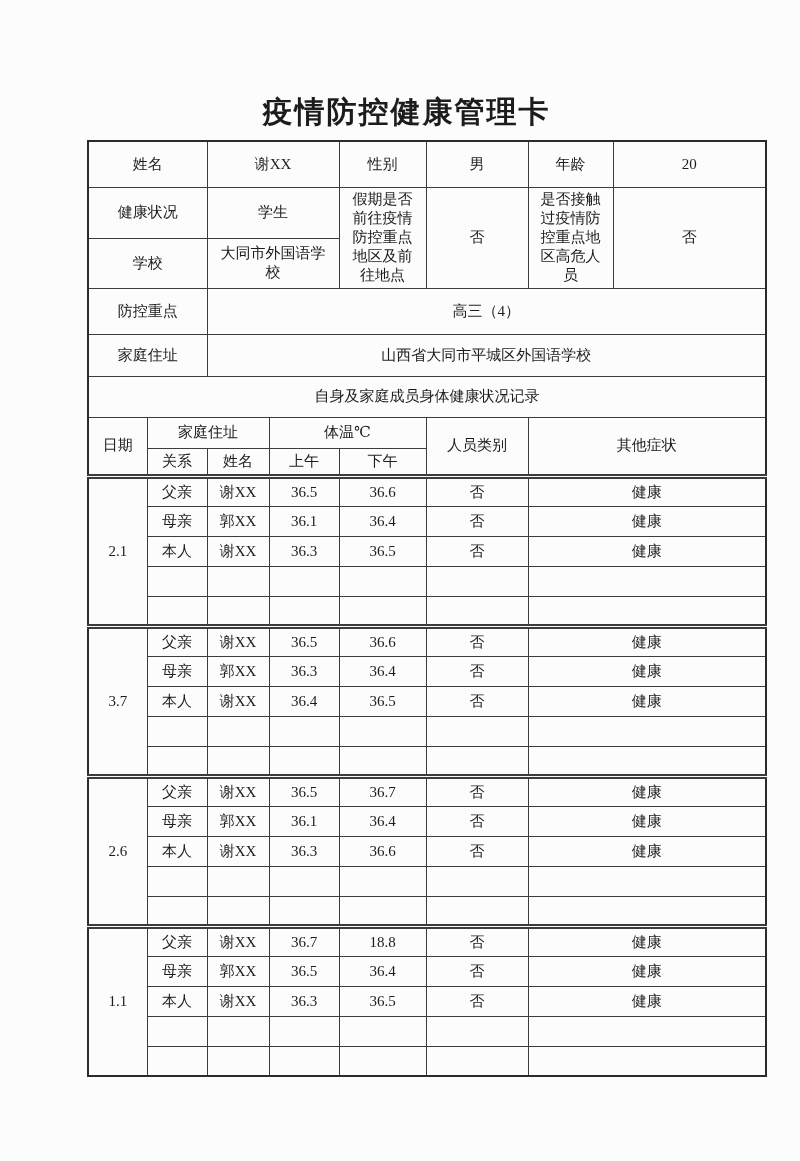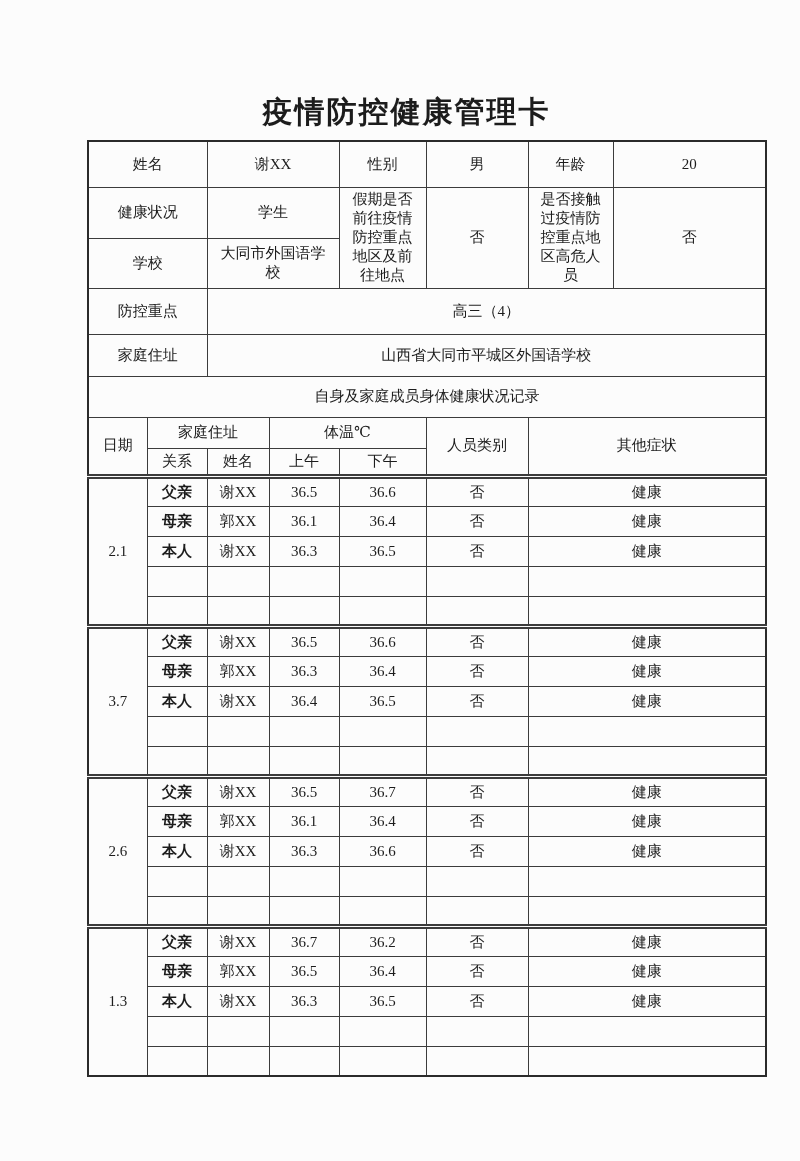--- a/index.html
+++ b/index.html
@@ -32,21 +32,21 @@
   .multiline{white-space:pre-line;font-size:14px;line-height:19px;}
   tr.r1{height:46px}
   tr.r2{height:51px}
   tr.r3{height:50px}
   tr.r4{height:46px}
   tr.r5{height:42px}
   tr.r6{height:41px}
   tr.hA{height:31px}
   tr.hB{height:28px}
   tr.dr{height:30px}
-  td.rel{text-align:left;padding-left:3px;font-weight:bold;}
+  td.rel{text-align:left;padding-left:3px;}
   tr.group-start td{border-top:5px double var(--border);}
 </style>
 </head>
 <body>
 
 <div class="sheet">
   <div class="doc-title">疫情防控健康管理卡</div>
 
   <table class="card">
     <colgroup>
@@ -236,25 +236,25 @@
     <tr class="dr">
       <td class="rel"></td>
       <td></td>
       <td></td>
       <td></td>
       <td></td>
       <td colspan="2"></td>
     </tr>
 
     <tr class="dr group-start">
-      <td rowspan="5">1.3</td>
+      <td rowspan="5">1.1</td>
       <td class="rel">父亲</td>
       <td>谢XX</td>
       <td>36.7</td>
-      <td>36.2</td>
+      <td>18.8</td>
       <td>否</td>
       <td colspan="2">健康</td>
     </tr>
     <tr class="dr">
       <td class="rel">母亲</td>
       <td>郭XX</td>
       <td>36.5</td>
       <td>36.4</td>
       <td>否</td>
       <td colspan="2">健康</td>

